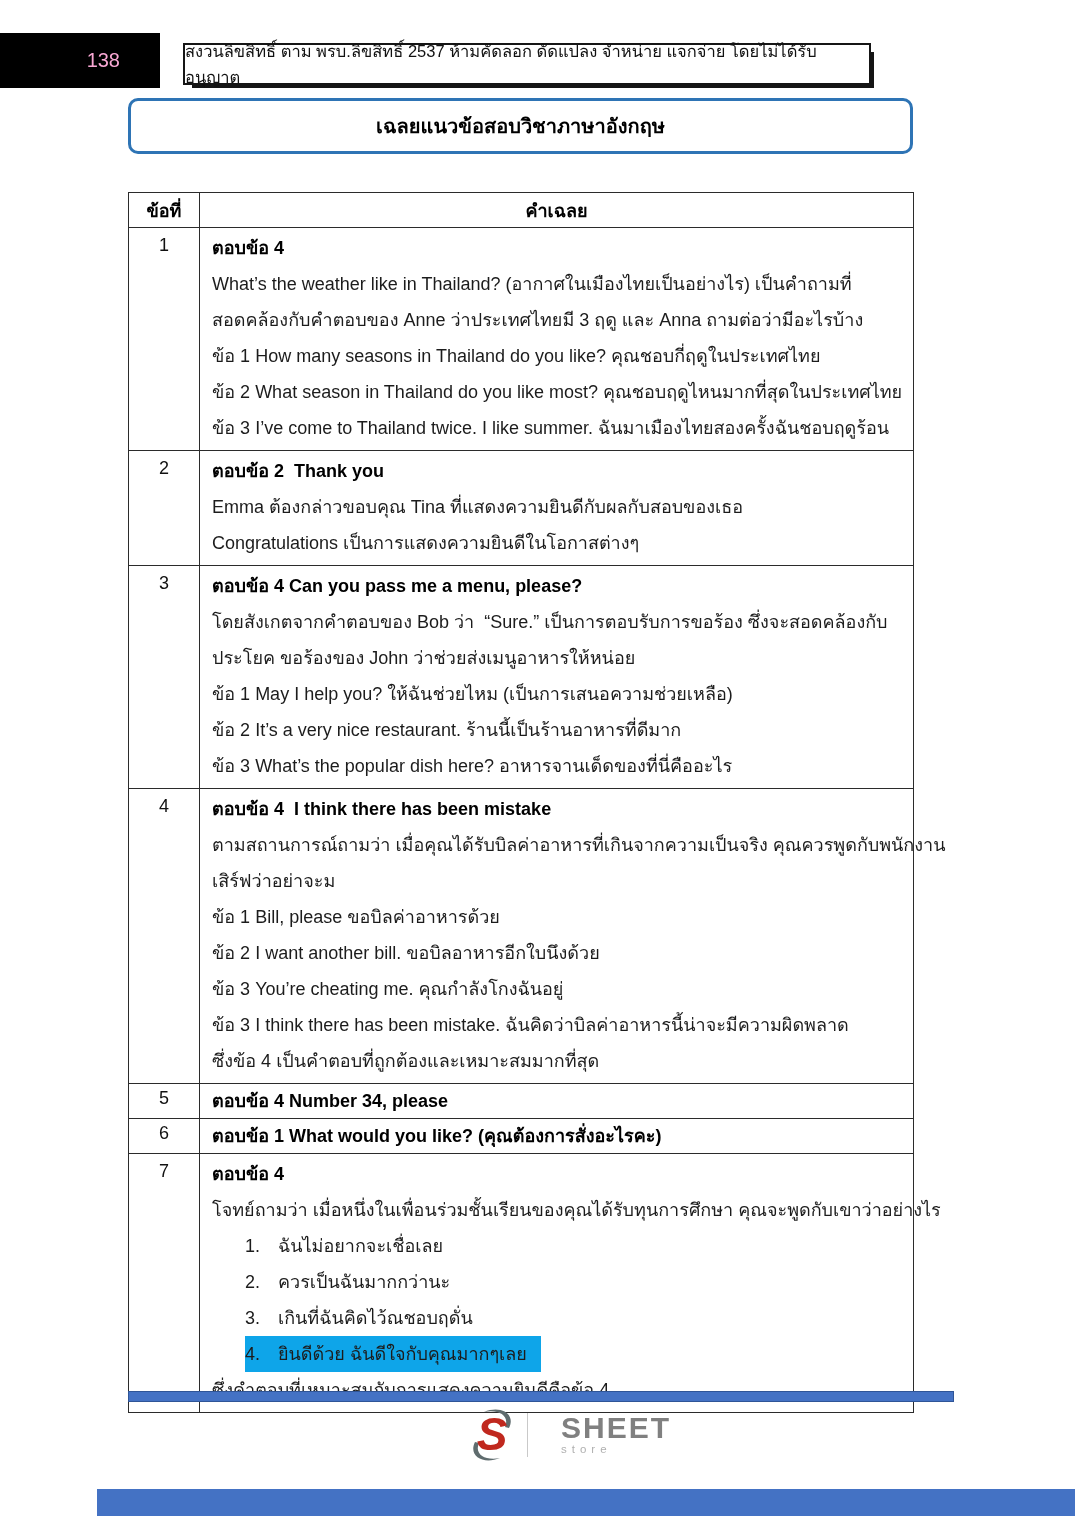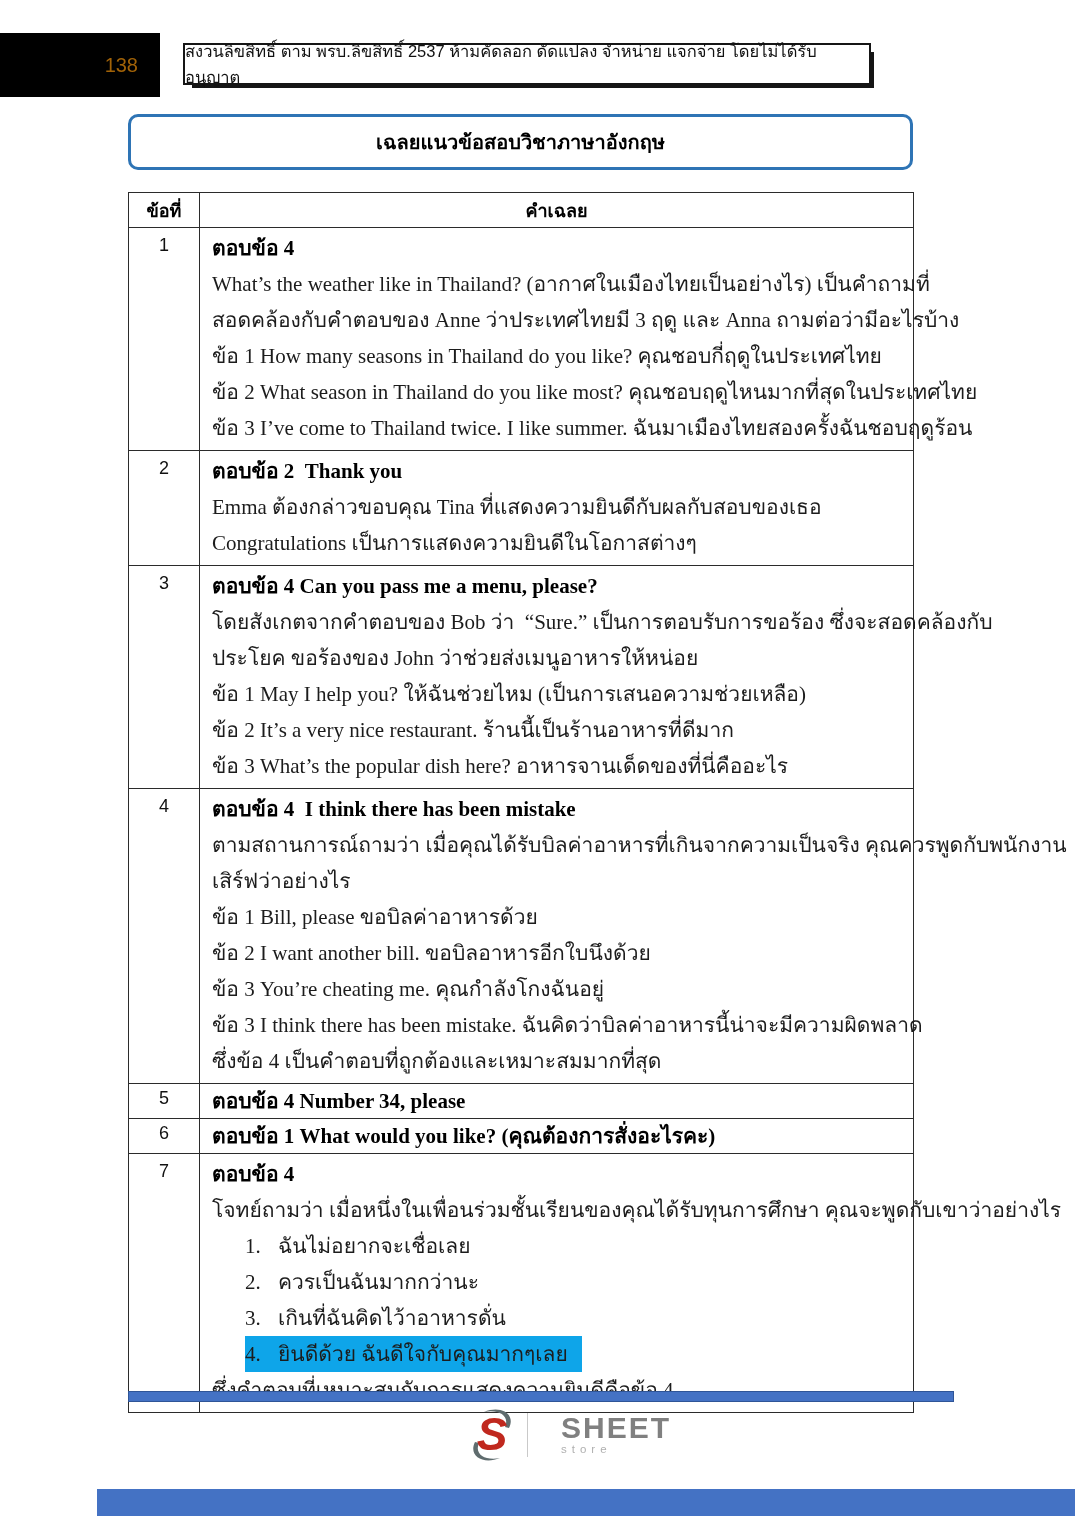--- a/index.html
+++ b/index.html
@@ -3,56 +3,56 @@
 <meta charset="utf-8">
 <style>
   html,body{margin:0;padding:0;background:#ffffff;}
   body{
     font-family:"Liberation Sans","DejaVu Sans",sans-serif;
     color:#1a1a1a;
     width:1075px;height:1521px;position:relative;overflow:hidden;
   }
   
   .pagenum-box{
-    position:absolute;left:0;top:33px;width:160px;height:64px;
-    background:#000;color:#a16207;display:flex;align-items:center;
-    justify-content:flex-end;padding-right:22px;box-sizing:border-box;
+    position:absolute;left:0;top:33px;width:160px;height:55px;
+    background:#000;color:#f9a8d4;display:flex;align-items:center;
+    justify-content:flex-end;padding-right:40px;box-sizing:border-box;
     font-size:20px;
   }
   
   .copyright-box{
     position:absolute;left:183px;top:43px;width:688px;height:42px;
     border:2px solid #151515;box-sizing:border-box;
     display:flex;align-items:center;justify-content:center;
     font-size:16.5px;color:#111;
     box-shadow:6px 6px 0 -3px #151515;
     background:#fff;
   }
   
   .title-box{
-    position:absolute;left:128px;top:114px;width:785px;height:56px;
+    position:absolute;left:128px;top:98px;width:785px;height:56px;
     border:3px solid #2E74B5;border-radius:10px;box-sizing:border-box;
     display:flex;align-items:center;justify-content:center;
     font-size:20px;font-weight:bold;color:#000;background:#fff;
   }
   
   .table-wrap{position:absolute;left:128px;top:192px;width:872px;}
   table.answers{border-collapse:collapse;width:786px;table-layout:fixed;}
   table.answers th,table.answers td{border:1px solid #2b2b2b;}
   table.answers th{
     height:34px;font-size:18px;font-weight:bold;text-align:center;
     padding:0;color:#000;
   }
   col.c-no{width:71px;}
   td.col-no{
     vertical-align:top;text-align:center;font-size:18px;
     padding-top:7px;color:#111;
   }
   td.col-ans{vertical-align:top;padding:2px 12px 4px 12px;}
-  .line{line-height:36px;font-size:21px;color:#1c1c1c;white-space:nowrap;font-family:Liberation Serif, serif;}
+  .line{line-height:36px;font-size:18px;color:#1c1c1c;white-space:nowrap;}
   .line.bold{font-weight:bold;color:#000;}
   tr.compact td.col-ans{padding-top:1px;padding-bottom:1px;}
   tr.compact .line{line-height:32px;}
   tr.compact td.col-no{padding-top:4px;}
   .line.list{padding-left:33px;}
   .line.list .num{display:inline-block;width:33px;}
   .line.list .hl{display:inline-block;}
   .line.list .hl.on{background:#0ea5e9;padding-right:14px;}
   
   .divider{
@@ -137,21 +137,21 @@
             <div class="line">ข้อ 1 May I help you? ให้ฉันช่วยไหม (เป็นการเสนอความช่วยเหลือ)</div>
             <div class="line">ข้อ 2 It’s a very nice restaurant. ร้านนี้เป็นร้านอาหารที่ดีมาก</div>
             <div class="line">ข้อ 3 What’s the popular dish here? อาหารจานเด็ดของที่นี่คืออะไร</div>
           </td>
         </tr>
         <tr>
           <td class="col-no">4</td>
           <td class="col-ans">
             <div class="line bold">ตอบข้อ 4 &nbsp;I think there has been mistake</div>
             <div class="line">ตามสถานการณ์ถามว่า เมื่อคุณได้รับบิลค่าอาหารที่เกินจากความเป็นจริง คุณควรพูดกับพนักงาน</div>
-            <div class="line">เสิร์ฟว่าอย่างไร</div>
+            <div class="line">เสิร์ฟว่าอย่าจะม</div>
             <div class="line">ข้อ 1 Bill, please ขอบิลค่าอาหารด้วย</div>
             <div class="line">ข้อ 2 I want another bill. ขอบิลอาหารอีกใบนึงด้วย</div>
             <div class="line">ข้อ 3 You’re cheating me. คุณกำลังโกงฉันอยู่</div>
             <div class="line">ข้อ 3 I think there has been mistake. ฉันคิดว่าบิลค่าอาหารนี้น่าจะมีความผิดพลาด</div>
             <div class="line">ซึ่งข้อ 4 เป็นคำตอบที่ถูกต้องและเหมาะสมมากที่สุด</div>
           </td>
         </tr>
         <tr class="compact">
           <td class="col-no">5</td>
           <td class="col-ans">
@@ -164,21 +164,21 @@
             <div class="line bold">ตอบข้อ 1 What would you like? (คุณต้องการสั่งอะไรคะ)</div>
           </td>
         </tr>
         <tr>
           <td class="col-no">7</td>
           <td class="col-ans">
             <div class="line bold">ตอบข้อ 4</div>
             <div class="line">โจทย์ถามว่า เมื่อหนึ่งในเพื่อนร่วมชั้นเรียนของคุณได้รับทุนการศึกษา คุณจะพูดกับเขาว่าอย่างไร</div>
             <div class="line list"><span class="hl"><span class="num">1.</span><span>ฉันไม่อยากจะเชื่อเลย</span></span></div>
             <div class="line list"><span class="hl"><span class="num">2.</span><span>ควรเป็นฉันมากกว่านะ</span></span></div>
-            <div class="line list"><span class="hl"><span class="num">3.</span><span>เกินที่ฉันคิดไว้าอาหารดั่น</span></span></div>
+            <div class="line list"><span class="hl"><span class="num">3.</span><span>เกินที่ฉันคิดไว้ณชอบฤดั่น</span></span></div>
             <div class="line list"><span class="hl on"><span class="num">4.</span><span>ยินดีด้วย ฉันดีใจกับคุณมากๆเลย</span></span></div>
             <div class="line">ซึ่งคำตอบที่เหมาะสมกับการแสดงความยินดีคือข้อ 4</div>
           </td>
         </tr>
       </tbody>
   </table>
 </div>
 
 <div class="divider"></div>
 

